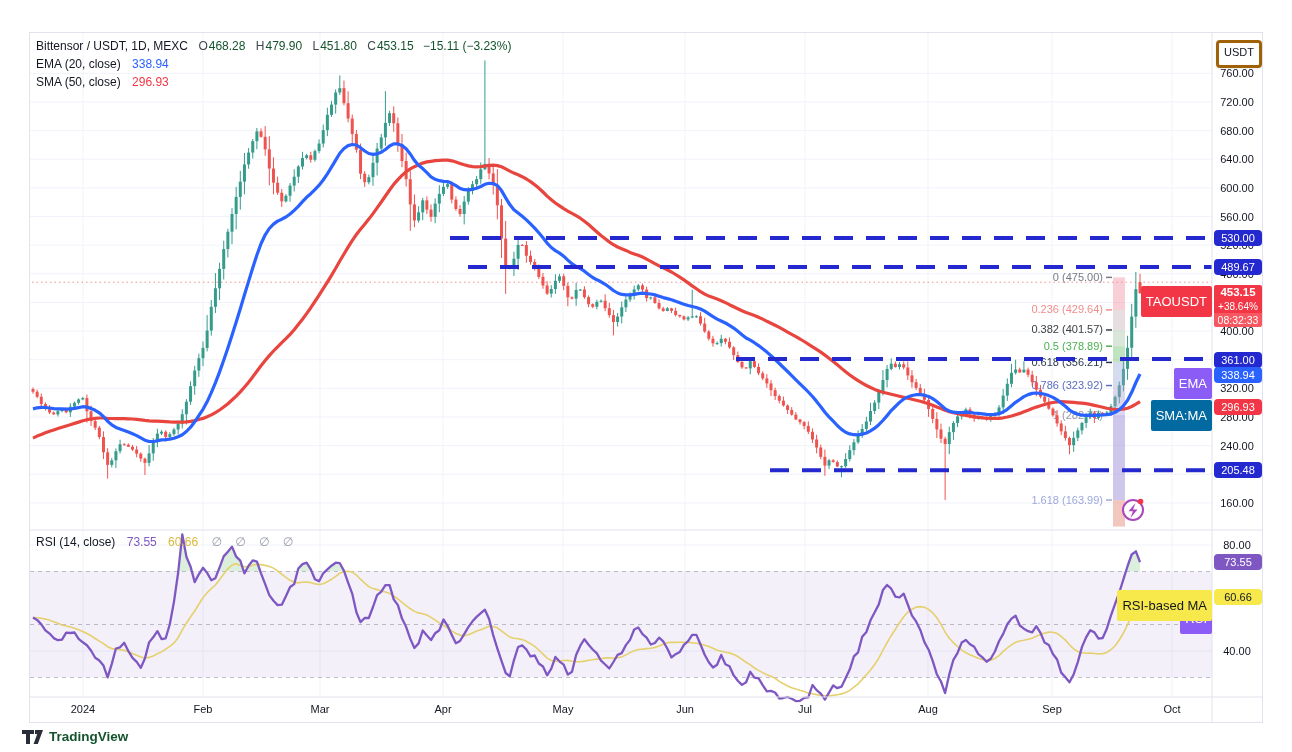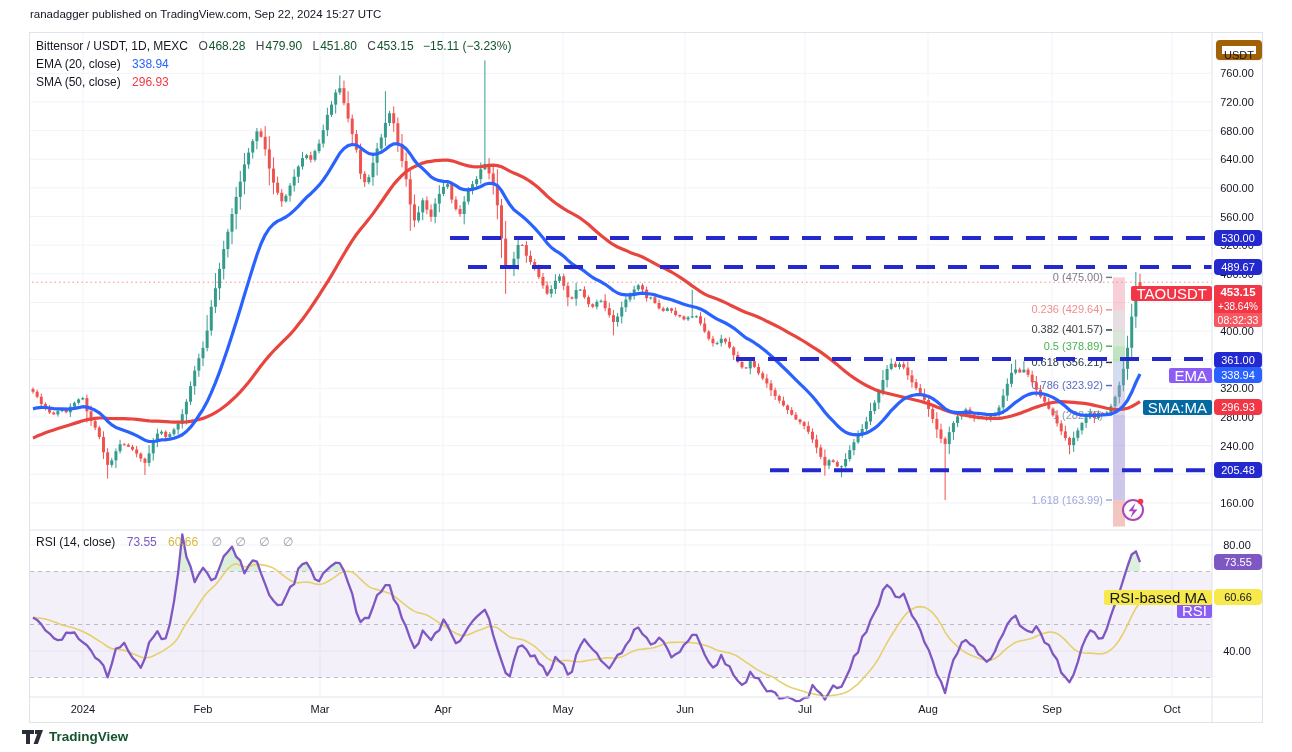--- a/index.html
+++ b/index.html
@@ -11,41 +11,40 @@
   .ovl{position:absolute;white-space:nowrap;}
   .legend{left:36px;font-size:12px;color:#131722;}
   .lg-t{color:#131722;}
   .lg-k{color:#42464e;margin-left:7px;}
   .lg-v{color:#14532d;margin-left:1px;}
   .lg-blue{color:#2962ff;margin-left:8px;}
   .lg-red{color:#f23645;margin-left:8px;}
   .lg-purple{color:#7e57c2;margin-left:8px;}
   .lg-yellow{color:#d9b93c;margin-left:8px;}
   .lg-empty{color:#9aa0ab;margin-left:10px;letter-spacing:5px;font-size:12px;}
-  .pill{position:absolute;right:80px;height:15px;line-height:15px;font-size:15px;color:#fff;padding:0 5px;border-radius:2px;}
+  .pill{position:absolute;right:80px;height:15px;line-height:15px;font-size:13px;color:#fff;padding:8px 5px;border-radius:2px;}
   .badge{position:absolute;left:1214px;width:48px;text-align:center;font-size:11px;color:#fff;height:16px;line-height:16px;border-radius:4px;}
   .badge-blue{background:#2329cf;}
   .badge-ema{background:#2962ff;}
   .badge-red{background:#f23645;}
   .badge-purple{background:#7e57c2;}
   .badge-yellow{background:#f7e84c;color:#131722;}
-  #usdt-btn{position:absolute;left:1216px;top:40px;width:46px;height:20px;box-sizing:border-box;border:6px solid #a16207;border-radius:4px;background:#fff;font-size:11px;color:#131722;text-align:center;line-height:18px;box-shadow:0 1px 2px rgba(0,0,0,.08);}
+  #usdt-btn{position:absolute;left:1216px;top:40px;width:46px;height:28px;box-sizing:border-box;border:3px solid #a16207;border-radius:4px;background:#fff;font-size:11px;color:#131722;text-align:center;line-height:18px;box-shadow:0 1px 2px rgba(0,0,0,.08);}
   #price-group{position:absolute;left:1214px;top:285px;width:48px;border-radius:2px;overflow:hidden;text-align:center;color:#fff;}
   #price-group .r1{background:#f23645;font-size:11.5px;font-weight:bold;height:15px;line-height:15px;}
   #price-group .r2{background:#f23645;font-size:10px;height:13px;line-height:13px;}
   #price-group .r3{background:#f65760;font-size:10.5px;height:14px;line-height:14px;}
   #tv-logo{position:absolute;left:22px;top:729px;display:flex;align-items:center;color:#363a45;}
   #tv-logo .txt{margin-left:6px;font-size:13.5px;font-weight:600;color:#14532d;}
 </style>
 </head>
 <body>
 
 <div id="page">
 
-  <div id="attribution" class="ovl">ranadagger published on TradingView.com, Sep 22, 2024 15:27 UTC</div>
 
   <div id="chart-frame">
     <svg id="chart-svg" width="1232" height="689" viewBox="0 0 1232 689">
         <rect x="0" y="0" width="1232" height="689" fill="#fff"></rect>
         <g stroke="#f0f3fa" stroke-width="1">
           <line x1="53" y1="0" x2="53" y2="664"></line>
           <line x1="173" y1="0" x2="173" y2="664"></line>
           <line x1="290" y1="0" x2="290" y2="664"></line>
           <line x1="413" y1="0" x2="413" y2="664"></line>
           <line x1="533" y1="0" x2="533" y2="664"></line>

